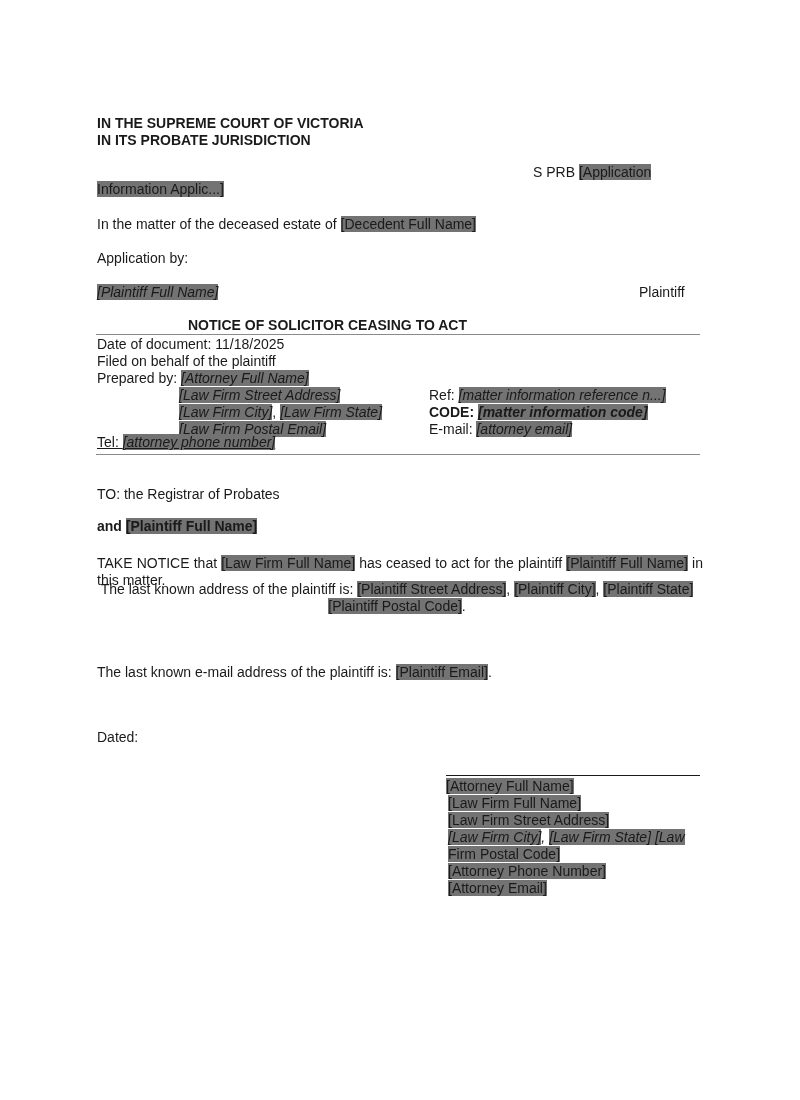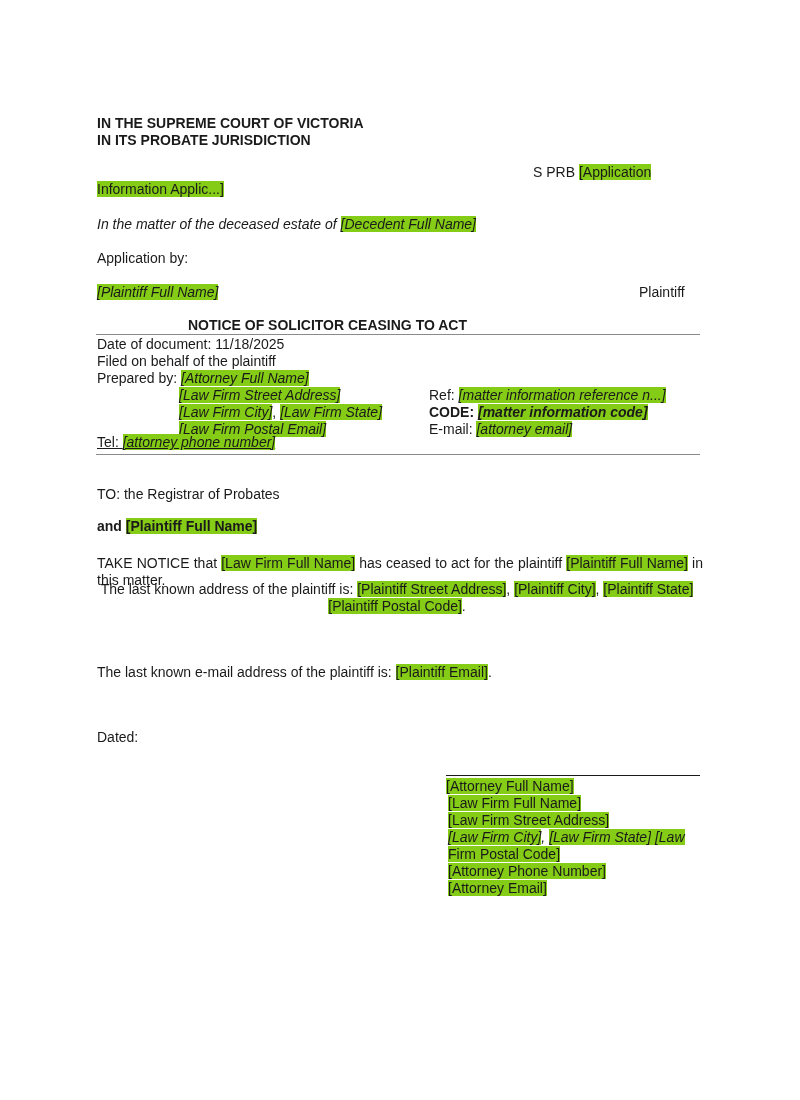--- a/index.html
+++ b/index.html
@@ -1,38 +1,38 @@
 <!DOCTYPE html>
 <html><head>
 <meta charset="utf-8">
 <style>
   html, body { margin: 0; padding: 0; background: #ffffff; }
   body {
     width: 800px; height: 1100px; position: relative; overflow: hidden;
     font-family: "Liberation Sans", sans-serif; font-size: 14px; color: #1a1a1a;
   }
   .abs { position: absolute; white-space: nowrap; line-height: 17px; }
-  .hl { background: #84cc16; }
+  .hl { background: #737373; }
   .it { font-style: italic; }
   .bold { font-weight: bold; }
   .rule { position: absolute; left: 96px; width: 604px; height: 0; border-top: 1px solid #8a8a8a; }
   .sigline { position: absolute; left: 446px; width: 254px; height: 0; border-top: 1px solid #1a1a1a; }
   .just { position: absolute; left: 97px; width: 606px; line-height: 17px; text-align: justify; }
   .para { position: absolute; left: 97px; width: 606px; line-height: 17px; }
 </style>
 </head>
 <body>
 
 <div class="abs bold" style="left:97px; top:115px;">IN THE SUPREME COURT OF VICTORIA</div>
 <div class="abs bold" style="left:97px; top:132px;">IN ITS PROBATE JURISDICTION</div>
 
 <div class="abs" style="left:533px; top:164px;"><span>S PRB </span><span class="hl">[Application </span></div>
 <div class="abs" style="left:97px; top:181px;"><span class="hl">Information Applic...]</span></div>
 
-<div class="abs" style="left:97px; top:216px;font-style:italic;"><span>In the matter of the deceased estate of </span><span class="hl">[Decedent Full Name]</span></div>
+<div class="abs" style="left:97px; top:216px;"><span>In the matter of the deceased estate of </span><span class="hl">[Decedent Full Name]</span></div>
 <div class="abs" style="left:97px; top:250px;">Application by:</div>
 <div class="abs" style="left:97px; top:284px;"><span class="hl it">[Plaintiff Full Name]</span></div>
 <div class="abs" style="left:639px; top:284px;">Plaintiff</div>
 
 <div class="abs bold" style="left:0; width:655px; text-align:center; top:317px;">NOTICE OF SOLICITOR CEASING TO ACT</div>
 
 <div class="rule" style="top:334px;"></div>
 
 <div class="abs" style="left:97px; top:336px;">Date of document: 11/18/2025</div>
 <div class="abs" style="left:97px; top:353px;">Filed on behalf of the plaintiff</div>

